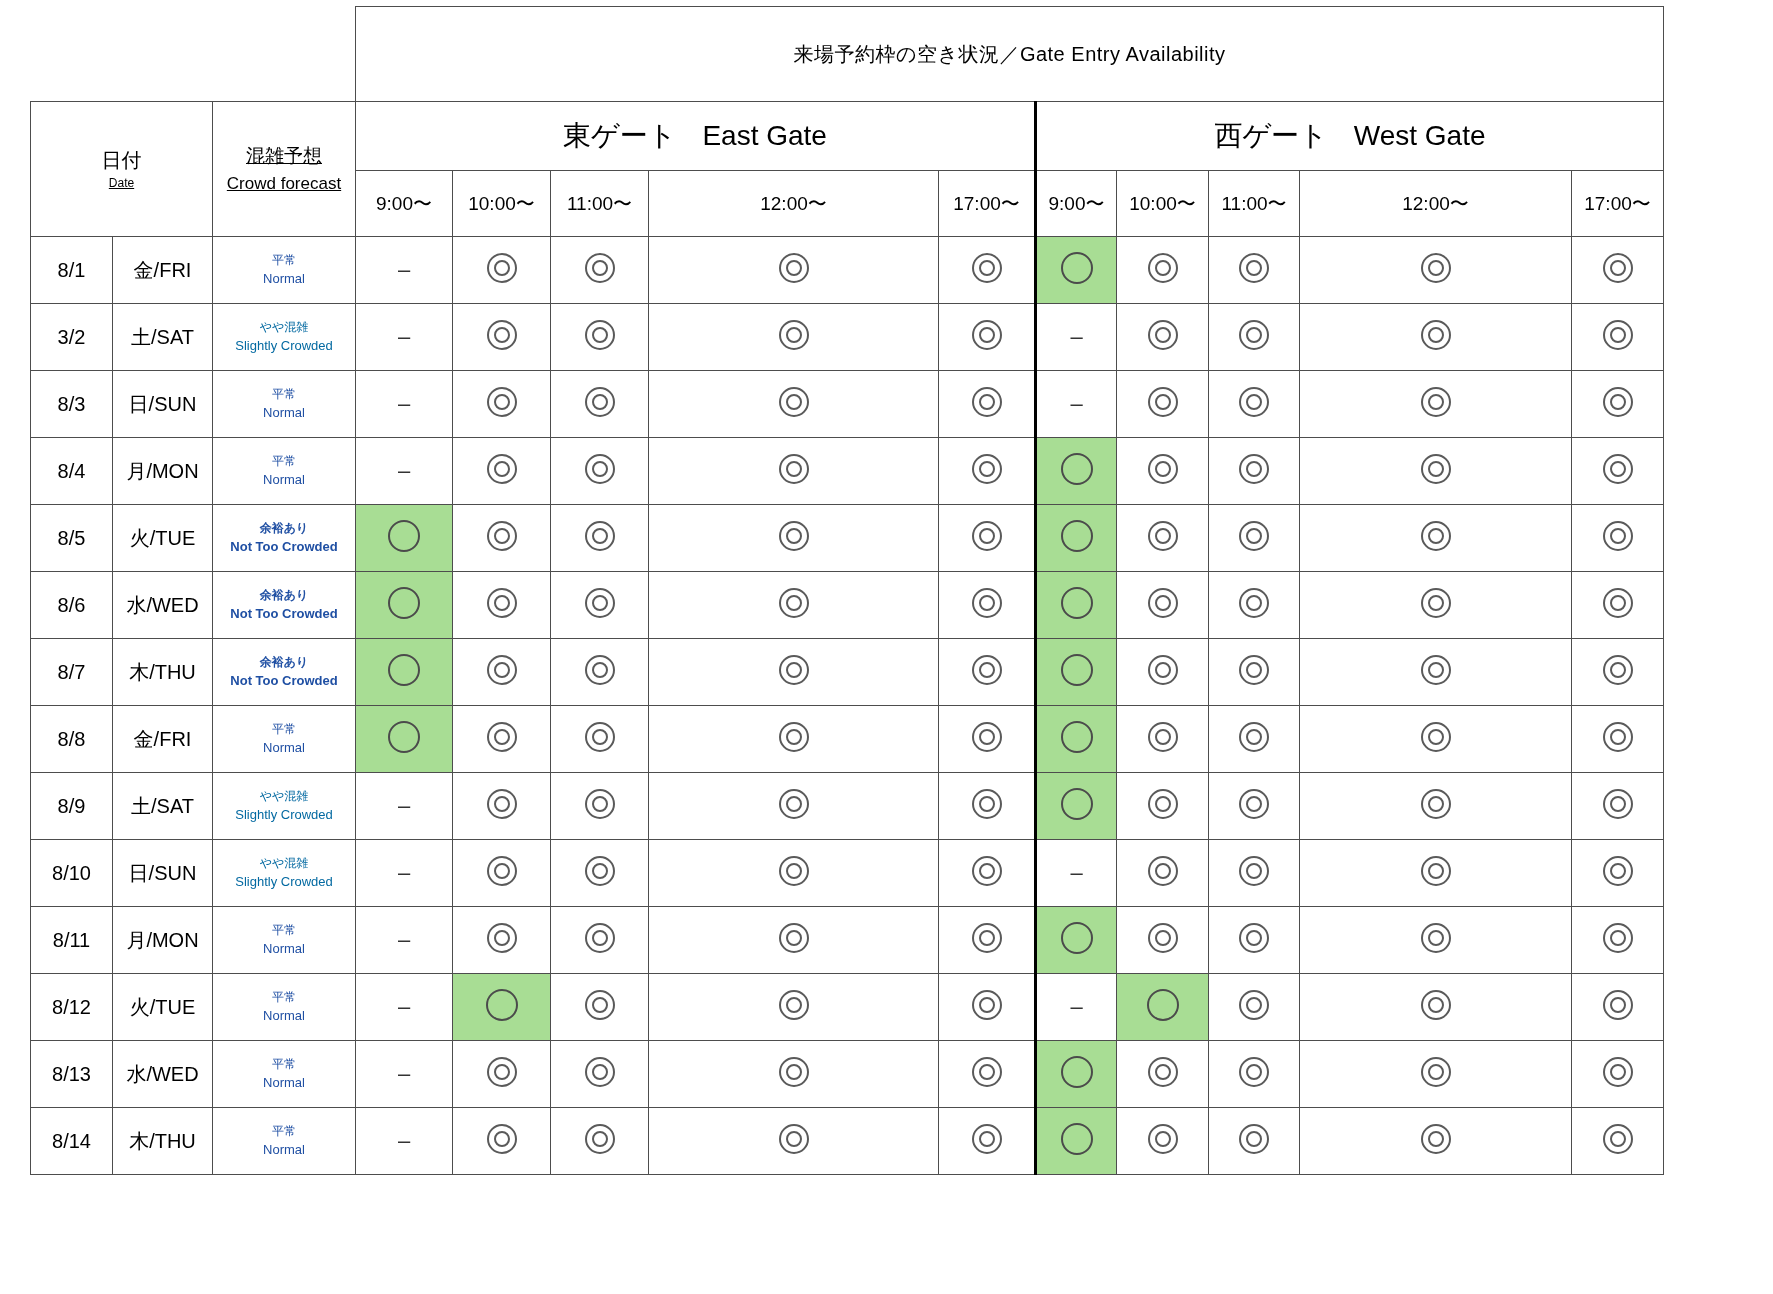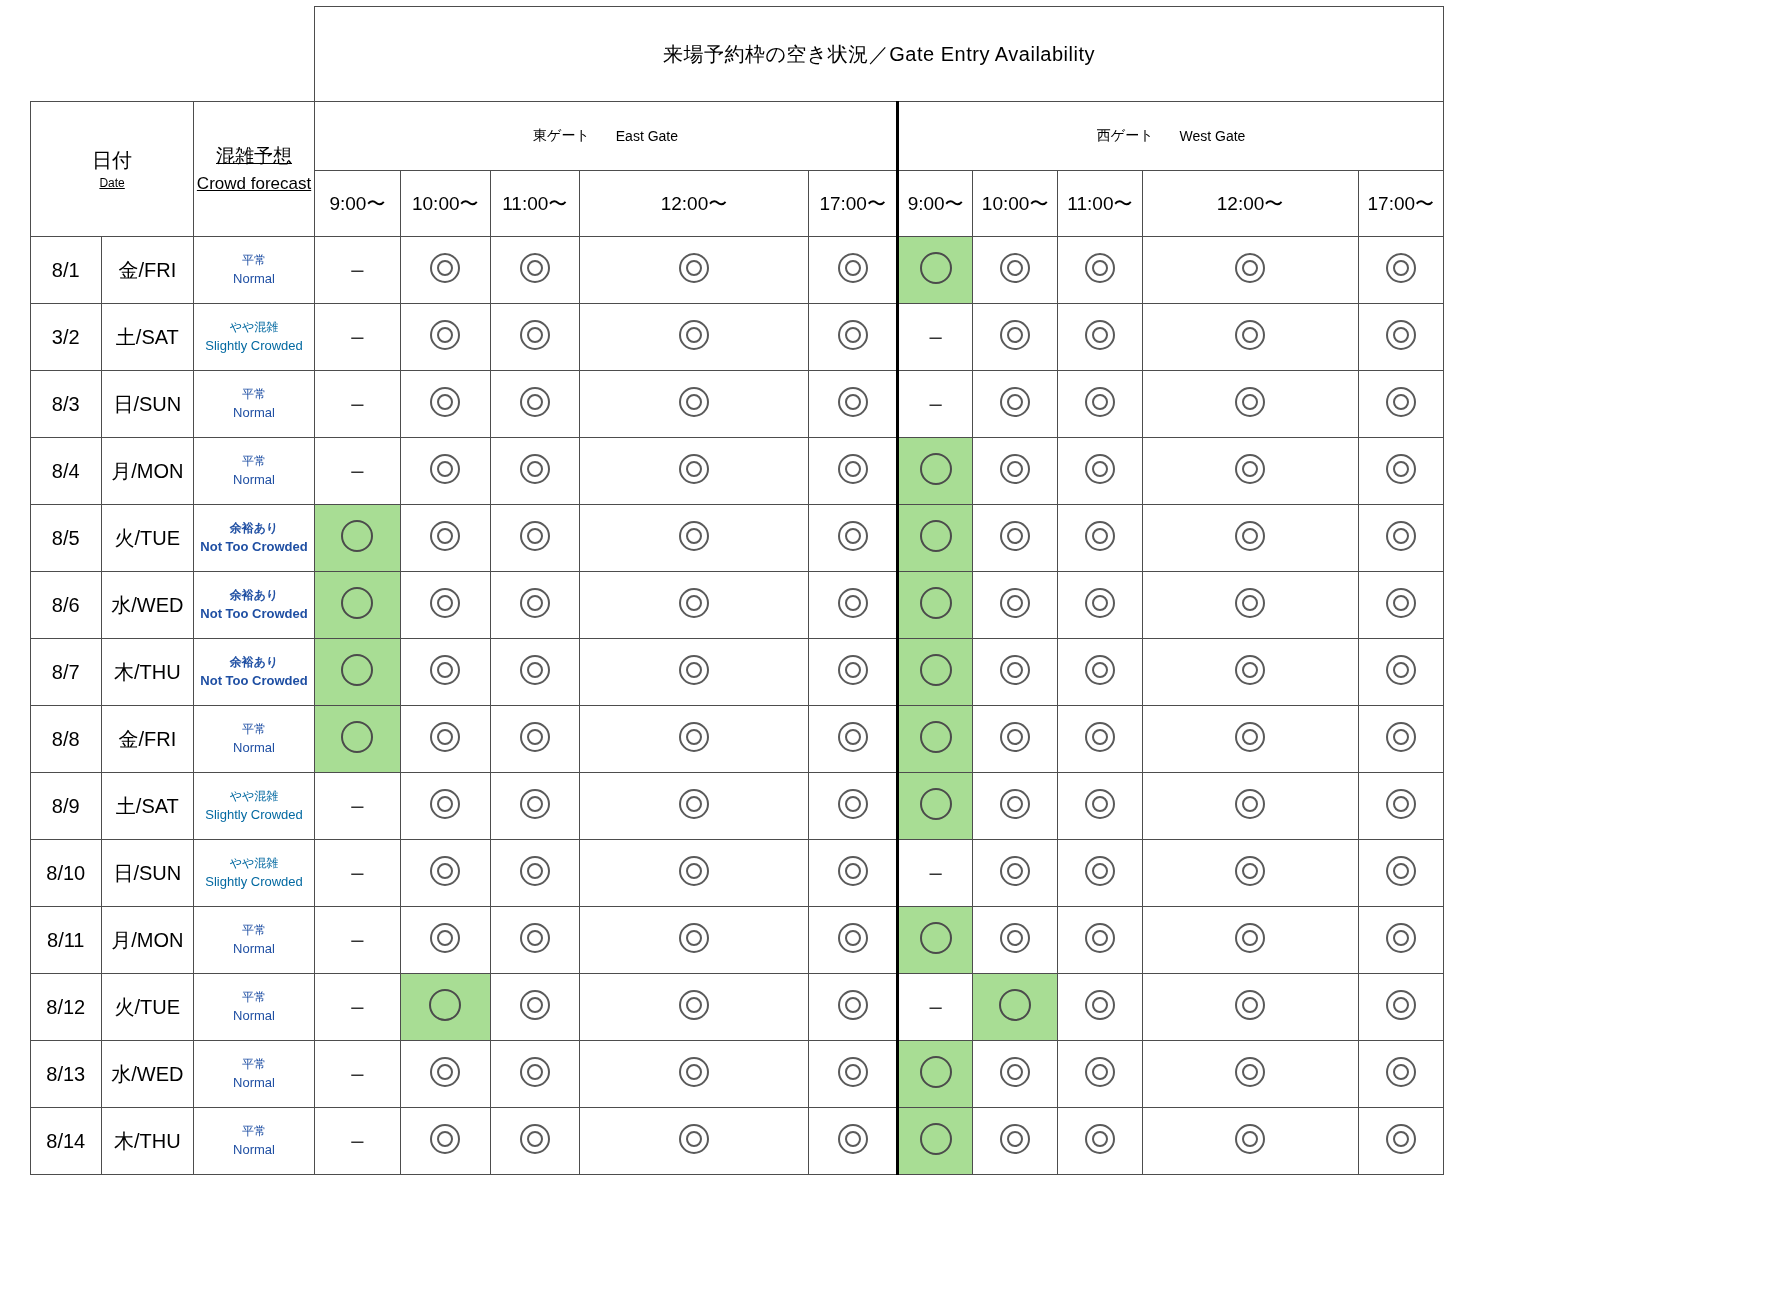--- a/index.html
+++ b/index.html
@@ -7,21 +7,21 @@
     padding: 0;
     background: #ffffff;
   }
   body {
     width: 1773px;
     font-family: "Liberation Sans", sans-serif;
     color: #000000;
   }
   #sheet {
     position: relative;
-    width: 1444px;
+    width: 1773px;
     height: 1294px;
     overflow: hidden;
   }
   table.grid {
     border-collapse: collapse;
     margin-left: 30px;
     margin-top: 6px;
     table-layout: fixed;
   }
   table.grid td, table.grid th {
@@ -49,21 +49,21 @@
 
   
   .blank-corner { border: none !important; background: transparent !important; }
   .h-avail {
     height: 94px;
     font-size: 20px;
     letter-spacing: 0.5px;
   }
   .h-gate {
     height: 68px;
-    font-size: 14px;
+    font-size: 28px;
   }
   .h-gate .gate-inner {
     display: flex;
     justify-content: center;
     align-items: center;
     gap: 26px;
   }
   .h-time {
     height: 65px;
     font-size: 19px;

